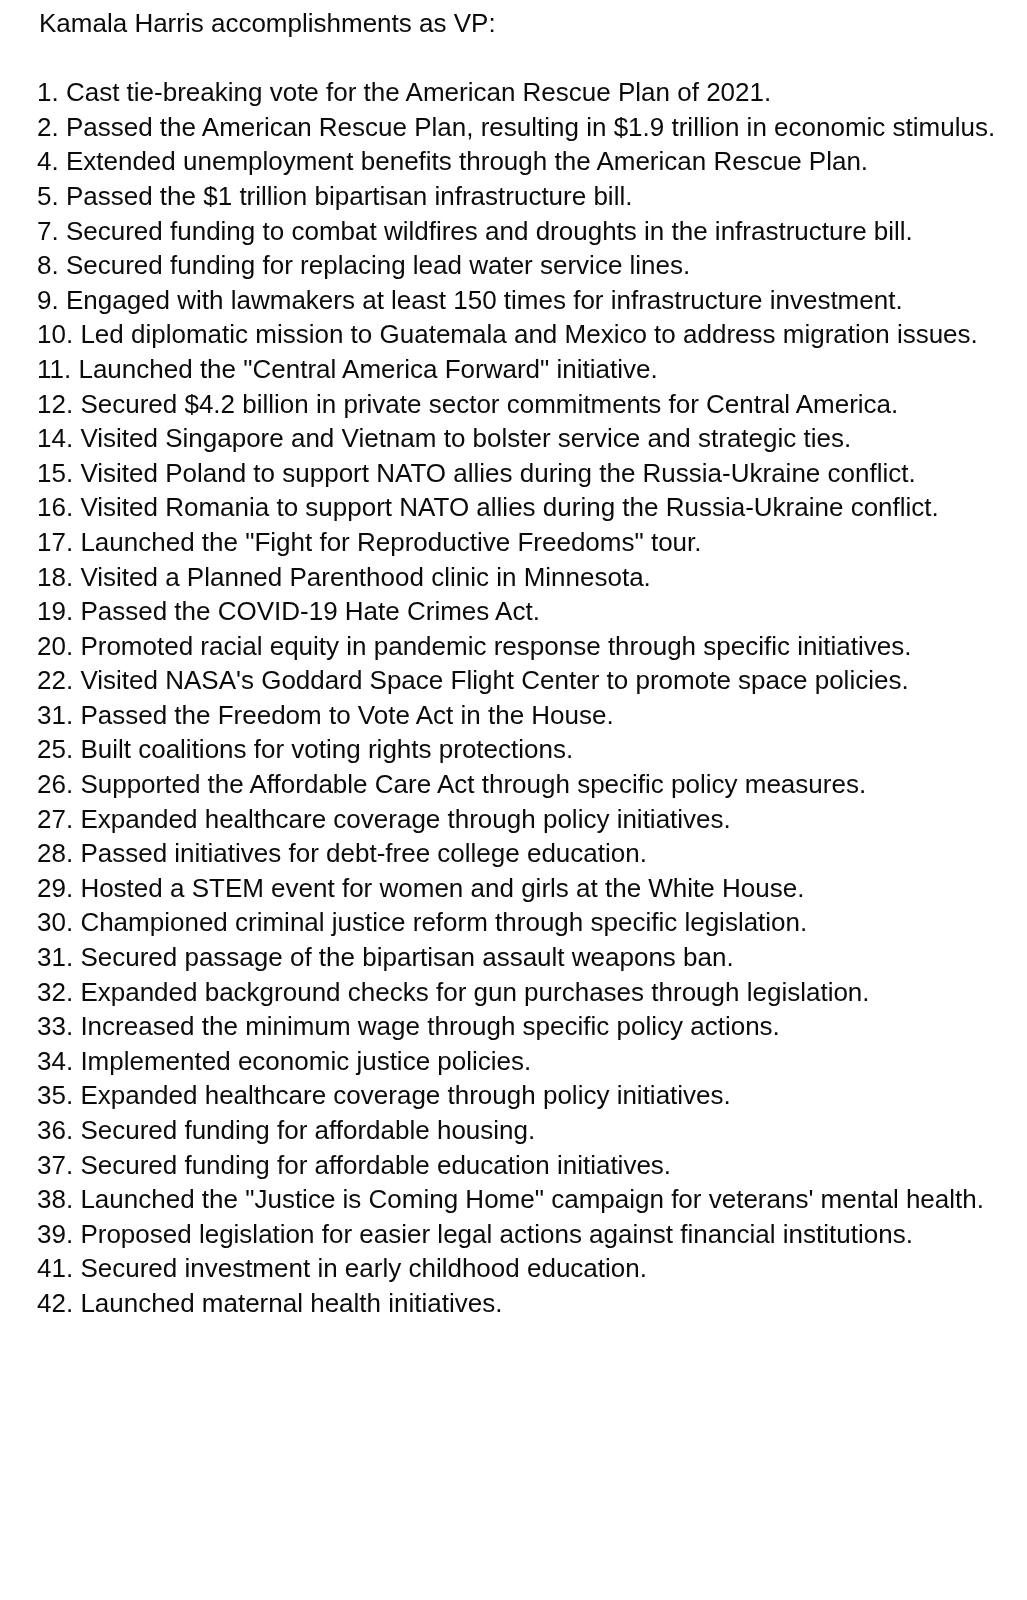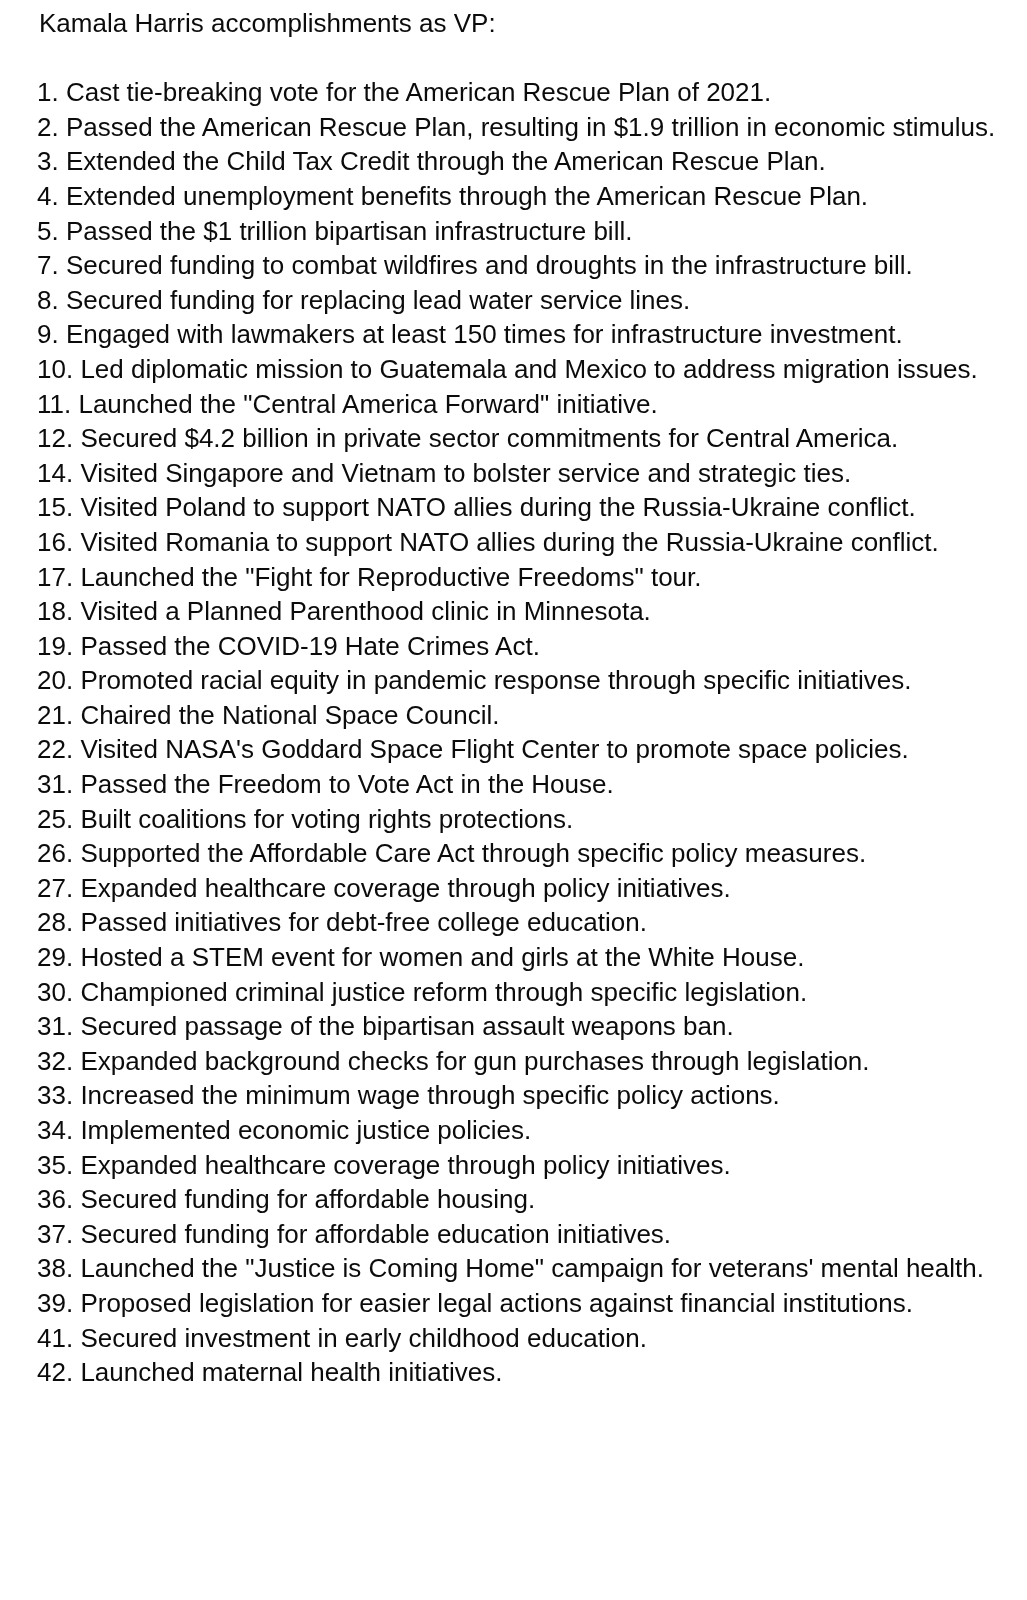--- a/index.html
+++ b/index.html
@@ -29,37 +29,35 @@
   }
 </style>
 </head>
 <body>
 
 <div class="doc">
   <h1 class="title">Kamala Harris accomplishments as VP:</h1>
   <div class="list">
       <div class="line"><span>1. </span><span>Cast tie-breaking vote for the American Rescue Plan of 2021.</span></div>
       <div class="line"><span>2. </span><span>Passed the American Rescue Plan, resulting in $1.9 trillion in economic stimulus.</span></div>
-      <div class="line"><span>3. </span><span>Extended the Child Tax Credit through the American Rescue Plan.</span></div>
       <div class="line"><span>4. </span><span>Extended unemployment benefits through the American Rescue Plan.</span></div>
       <div class="line"><span>5. </span><span>Passed the $1 trillion bipartisan infrastructure bill.</span></div>
       <div class="line"><span>7. </span><span>Secured funding to combat wildfires and droughts in the infrastructure bill.</span></div>
       <div class="line"><span>8. </span><span>Secured funding for replacing lead water service lines.</span></div>
       <div class="line"><span>9. </span><span>Engaged with lawmakers at least 150 times for infrastructure investment.</span></div>
       <div class="line"><span>10. </span><span>Led diplomatic mission to Guatemala and Mexico to address migration issues.</span></div>
       <div class="line"><span>11. </span><span>Launched the "Central America Forward" initiative.</span></div>
       <div class="line"><span>12. </span><span>Secured $4.2 billion in private sector commitments for Central America.</span></div>
       <div class="line"><span>14. </span><span>Visited Singapore and Vietnam to bolster service and strategic ties.</span></div>
       <div class="line"><span>15. </span><span>Visited Poland to support NATO allies during the Russia-Ukraine conflict.</span></div>
       <div class="line"><span>16. </span><span>Visited Romania to support NATO allies during the Russia-Ukraine conflict.</span></div>
       <div class="line"><span>17. </span><span>Launched the "Fight for Reproductive Freedoms" tour.</span></div>
       <div class="line"><span>18. </span><span>Visited a Planned Parenthood clinic in Minnesota.</span></div>
       <div class="line"><span>19. </span><span>Passed the COVID-19 Hate Crimes Act.</span></div>
       <div class="line"><span>20. </span><span>Promoted racial equity in pandemic response through specific initiatives.</span></div>
-      <div class="line"><span>21. </span><span>Chaired the National Space Council.</span></div>
       <div class="line"><span>22. </span><span>Visited NASA's Goddard Space Flight Center to promote space policies.</span></div>
       <div class="line"><span>31. </span><span>Passed the Freedom to Vote Act in the House.</span></div>
       <div class="line"><span>25. </span><span>Built coalitions for voting rights protections.</span></div>
       <div class="line"><span>26. </span><span>Supported the Affordable Care Act through specific policy measures.</span></div>
       <div class="line"><span>27. </span><span>Expanded healthcare coverage through policy initiatives.</span></div>
       <div class="line"><span>28. </span><span>Passed initiatives for debt-free college education.</span></div>
       <div class="line"><span>29. </span><span>Hosted a STEM event for women and girls at the White House.</span></div>
       <div class="line"><span>30. </span><span>Championed criminal justice reform through specific legislation.</span></div>
       <div class="line"><span>31. </span><span>Secured passage of the bipartisan assault weapons ban.</span></div>
       <div class="line"><span>32. </span><span>Expanded background checks for gun purchases through legislation.</span></div>

